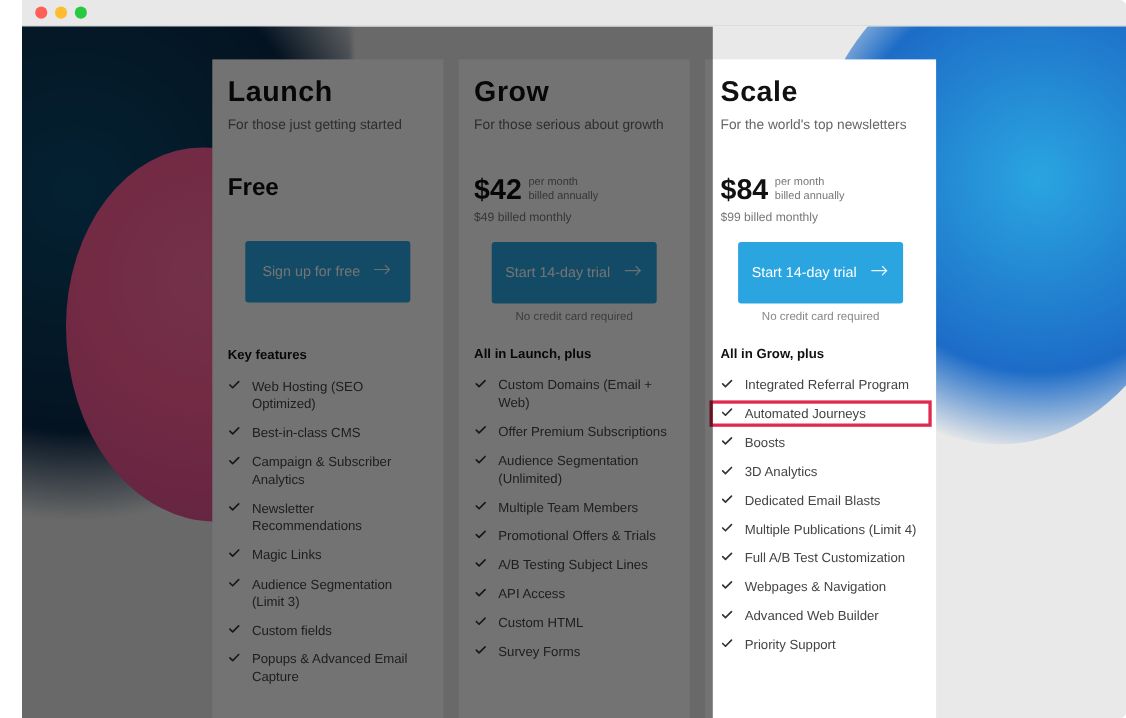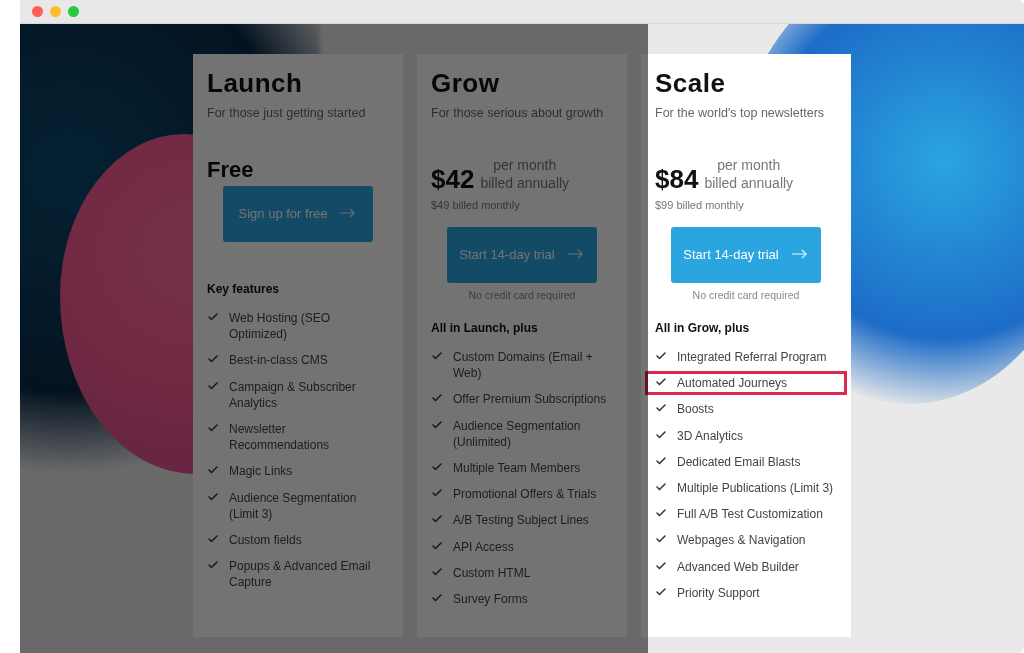--- a/index.html
+++ b/index.html
@@ -89,31 +89,30 @@
     margin-bottom: 18px;
     min-height: 34px;
   }
   .price-row { display: flex; align-items: flex-end; gap: 6px; margin-bottom: 4px; }
   .price {
     font-size: 26px;
     font-weight: 800;
     color: #111;
   }
   .price-meta {
-    font-size: 14px;
+    font-size: 10px;
     color: #777;
     line-height: 1.25;
     padding-bottom: 3px;
-    text-align: center;
   }
   .price-free {
     font-size: 22px;
     font-weight: 800;
     color: #111;
-    margin-bottom: 3px;
+    margin-bottom: 36px;
   }
   .monthly {
     font-size: 11px;
     color: #777;
     margin-top: 0;
     margin-bottom: 16px;
   }
   .cta {
     display: flex;
     align-items: center;
@@ -440,21 +439,21 @@
                 </svg>
               </span>
               <span>Dedicated Email Blasts</span>
             </li>
             <li>
               <span class="chk">
                 <svg width="12" height="12" viewBox="0 0 24 24" fill="none" stroke="#333" stroke-width="3" stroke-linecap="round" stroke-linejoin="round">
                   <polyline points="20 6 9 17 4 12"></polyline>
                 </svg>
               </span>
-              <span>Multiple Publications (Limit 3)</span>
+              <span>Multiple Publications (Limit 4)</span>
             </li>
             <li>
               <span class="chk">
                 <svg width="12" height="12" viewBox="0 0 24 24" fill="none" stroke="#333" stroke-width="3" stroke-linecap="round" stroke-linejoin="round">
                   <polyline points="20 6 9 17 4 12"></polyline>
                 </svg>
               </span>
               <span>Full A/B Test Customization</span>
             </li>
             <li>

